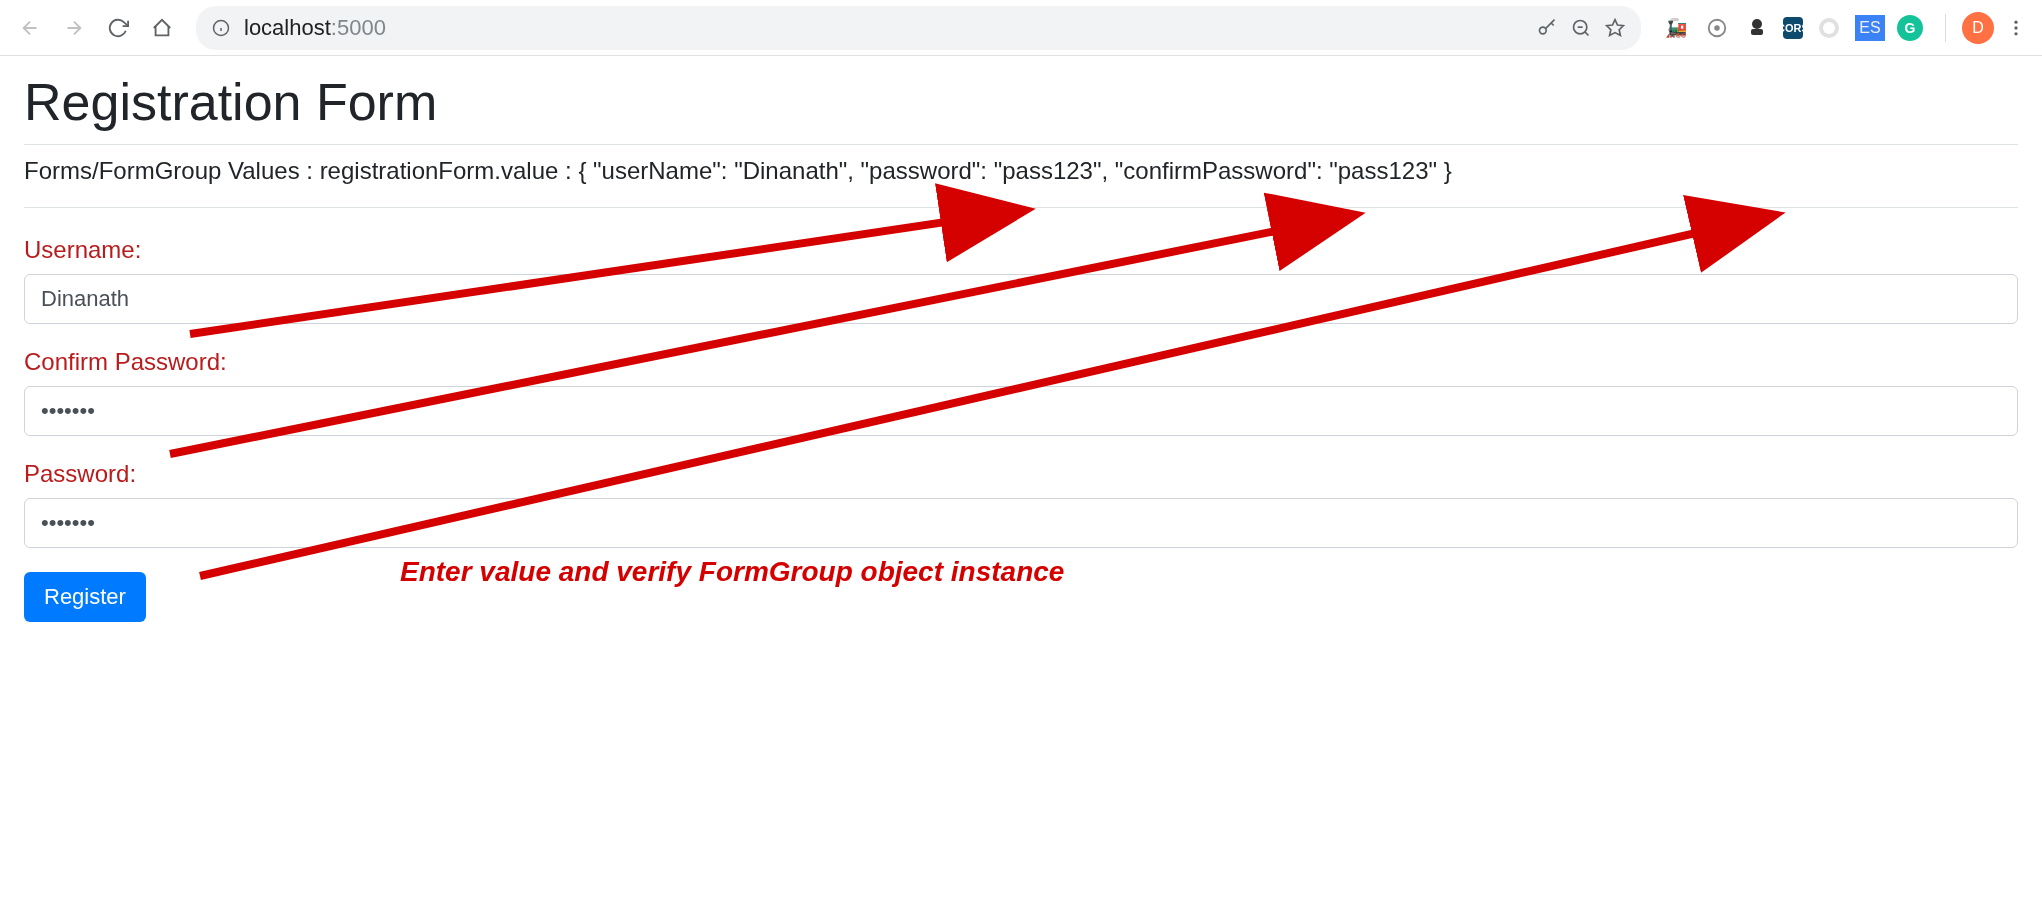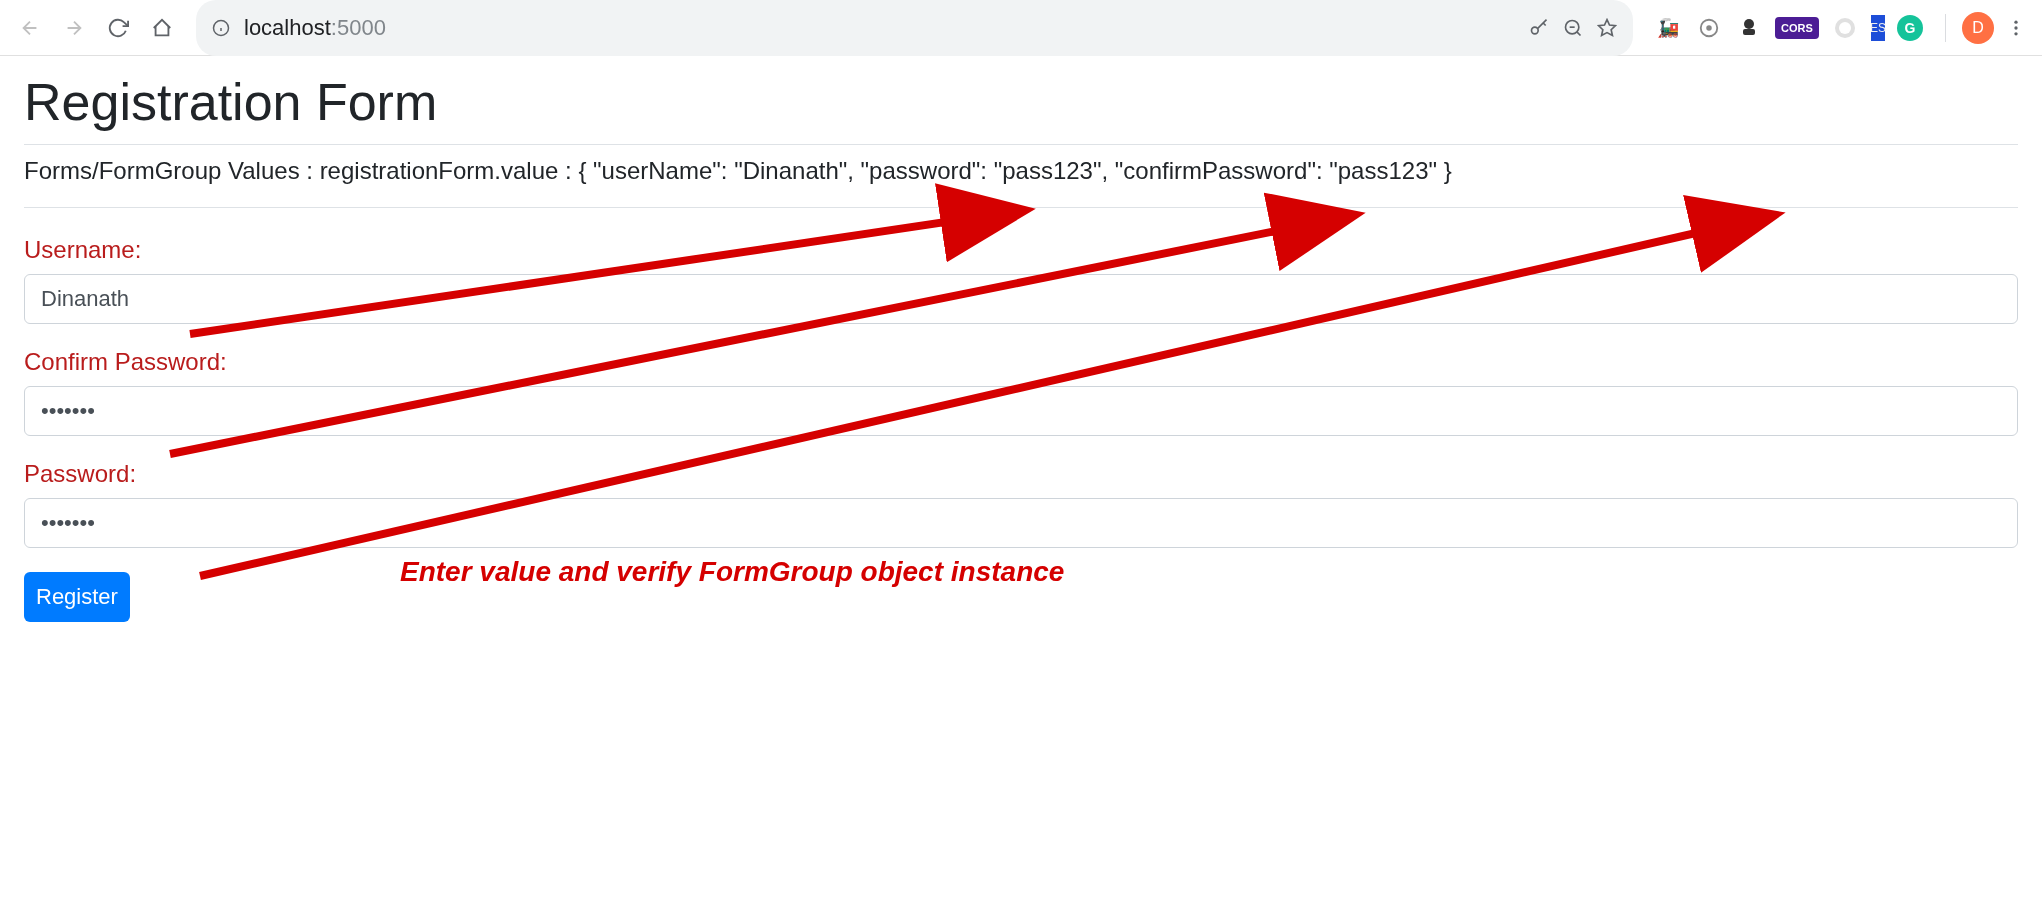--- a/index.html
+++ b/index.html
@@ -26,21 +26,21 @@
       font-size: 20px;
       cursor: default;
       border-radius: 50%;
     }
     .nav-btn.disabled { color: #c0c0c0; }
     .nav-btn svg { width: 22px; height: 22px; }
     .addr-bar {
       flex: 1;
       display: flex;
       align-items: center;
-      height: 56px;
+      height: 44px;
       background: #f1f3f4;
       border-radius: 20px;
       padding: 0 16px;
       gap: 14px;
       margin: 0 8px;
     }
     .addr-icon { color: #5f6368; width: 18px; height: 18px; }
     .addr-url { font-size: 22px; color: #202124; flex: 1; }
     .addr-url .port { color: #80868b; }
     .addr-right { display: flex; align-items: center; gap: 14px; }
@@ -85,43 +85,43 @@
       background: #fff;
       border: 1px solid #ced4da;
       border-radius: 6px;
       outline: none;
     }
     .btn-primary {
       background: #007bff;
       color: #fff;
       border: none;
       border-radius: 6px;
-      padding: 12px 12px;
+      padding: 12px 20px;
       font-size: 22px;
       cursor: pointer;
     }
 
     .annotation-overlay {
       position: absolute;
       top: 0; left: 0;
       width: 100%;
       height: 100%;
       pointer-events: none;
     }
     .annotation-text {
       position: absolute;
       color: #d50000;
       font-weight: 700;
       font-size: 28px;
       font-family: "Segoe UI", Arial, sans-serif;
       font-style: italic;
     }
-    .ext-cors { background:#4c1d95; color:#fff; font-size:11px; font-weight:700; border-radius:4px; width:44px; height:22px; }
+    .ext-cors { background:#0c4a6e; color:#fff; font-size:11px; font-weight:700; border-radius:4px; width:20px; height:22px; }
     .ext-grammarly { background:#15c39a; border-radius:50%; width:26px; height:26px; color:#fff; font-weight:700; font-size:14px; }
-    .ext-es { background:#1d4ed8; color:#eee; font-size:12px; width:14px; height:26px; }
+    .ext-es { background:#3b82f6; color:#eee; font-size:16px; width:30px; height:26px; }
 
     .divider { width:1px; height:28px; background:#dadce0; margin:0 8px; }
   </style>
 </head>
 <body>
 
 <div class="browser-toolbar">
   <div class="nav-btn disabled">
     <svg viewBox="0 0 24 24" fill="none" stroke="currentColor" stroke-width="2">
         <path d="M19 12H5M12 19l-7-7 7-7"></path>

